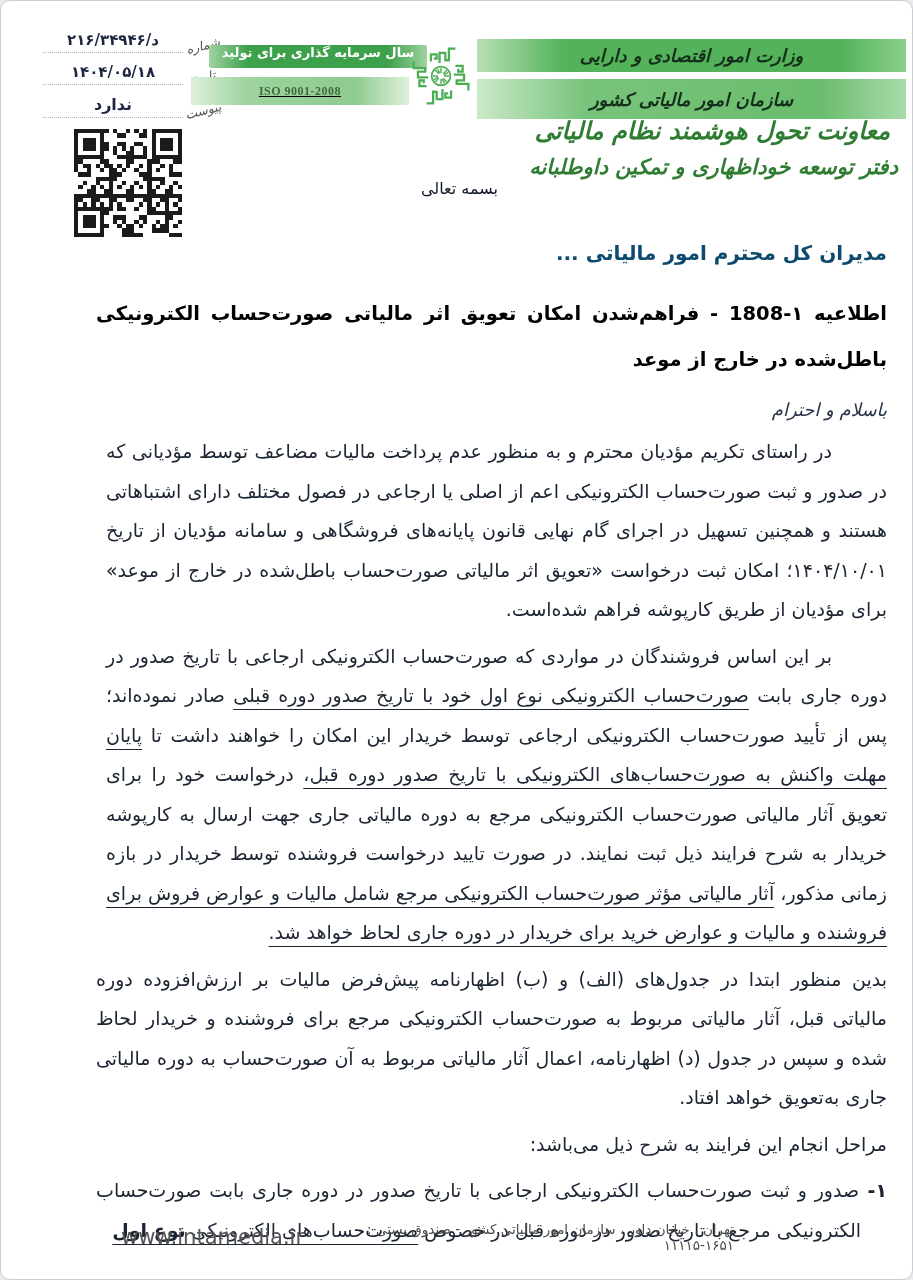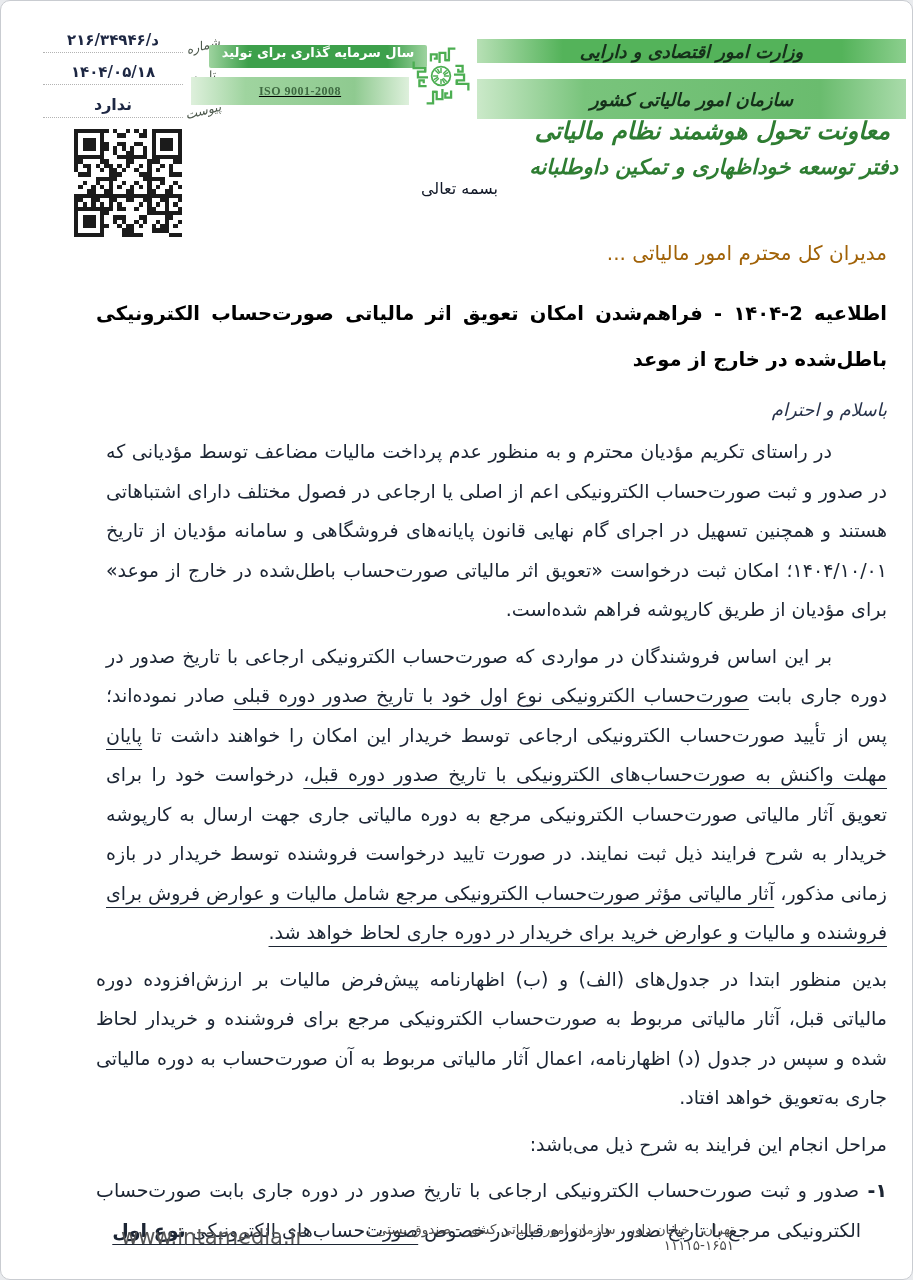--- a/index.html
+++ b/index.html
@@ -18,39 +18,39 @@
   .slogan-band{position:absolute;left:208px;top:44px;width:218px;height:23px;
                background:linear-gradient(90deg,#9ed39f,#3da04b 18%,#3da04b 82%,#9ed39f);
                display:flex;justify-content:center;border-radius:2px;}
   .slogan-text{color:#fff;font-weight:bold;font-size:13px;direction:rtl;white-space:nowrap;}
   .iso-band{position:absolute;left:190px;top:76px;width:218px;height:28px;
             background:linear-gradient(90deg,#def0dc,#9fd49f 25%,#8fca90 75%,#def0dc);
             display:flex;align-items:center;justify-content:center;text-decoration:underline;}
   .iso-text{color:#3f6b42;font-weight:bold;font-size:12px;letter-spacing:.5px;
             font-family:"Liberation Serif",serif;}
   .band{position:absolute;right:6px;display:flex;align-items:center;justify-content:center;}
-  .band1{left:476px;top:38px;height:24px;
+  .band1{left:476px;top:38px;height:33px;
          background:linear-gradient(90deg,#b7e0b5,#54b35a 20%,#54b35a 85%,#8ccf8e);text-align:center;}
   .band2{left:476px;top:78px;height:40px;
          background:linear-gradient(90deg,#cbe9c9,#79c47c 25%,#6abc6e 80%,#a9dbaa);}
   .band-text{direction:rtl;font-style:italic;font-weight:bold;font-size:18px;color:#15301a;
              white-space:nowrap;}
   
   .deputy{position:absolute;right:22px;top:116px;direction:rtl;font-style:italic;
           font-weight:bold;font-size:24px;color:#2e7d32;white-space:nowrap;}
   .office{position:absolute;right:14px;top:154px;direction:rtl;font-style:italic;
           font-weight:bold;font-size:21px;color:#2e7d32;white-space:nowrap;}
   .besmele{position:absolute;left:420px;top:178px;direction:rtl;font-weight:normal;
            font-size:16px;color:#101726;}
   
   .logo{position:absolute;left:404px;top:36px;width:72px;height:78px;}
   .qr{position:absolute;left:73px;top:128px;width:108px;height:108px;}
   
   .content{position:absolute;right:25px;left:95px;top:240px;direction:rtl;color:#1c2533;}
-  .recipient{font-weight:normal;font-size:20px;color:#a16207;margin:0 0 26px;}
+  .recipient{font-weight:bold;font-size:20px;color:#0c4a6e;margin:0 0 26px;}
   .subject{font-weight:bold;font-size:19.5px;line-height:46px;color:#000;margin:0 0 16px;
            text-align:justify;}
   .greeting{font-style:italic;font-size:18px;color:#27324a;margin:0 0 12px;}
   .para{font-size:19px;line-height:39.5px;text-align:justify;margin:0 0 7px;}
   .para.indent{text-indent:55px;margin-left:10px;}
   .para.item{padding-right:26px;text-indent:-26px;margin-top:4px;}
   .u{text-decoration:underline;text-underline-offset:7px;text-decoration-thickness:1px;}
   .b{font-weight:bold;}
   
   .footer{position:absolute;left:120px;right:178px;bottom:26px;display:flex;
@@ -455,21 +455,21 @@
         <rect x="15" y="24" width="1" height="1"></rect>
         <rect x="22" y="24" width="1" height="1"></rect>
         <rect x="23" y="24" width="1" height="1"></rect>
         <rect x="24" y="24" width="1" height="1"></rect>
       </svg></div>
 
   <div class="besmele">بسمه تعالی</div>
 
   <div class="content">
     <p class="recipient">مدیران کل محترم امور مالیاتی ...</p>
-    <p class="subject">اطلاعیه 2-۱۴۰۴ - فراهم‌شدن امکان تعویق اثر مالیاتی صورت‌حساب الکترونیکی باطل‌شده در خارج از موعد</p>
+    <p class="subject">اطلاعیه ۱-1808 - فراهم‌شدن امکان تعویق اثر مالیاتی صورت‌حساب الکترونیکی باطل‌شده در خارج از موعد</p>
     <p class="greeting">باسلام و احترام</p>
     <div>
         <p class="para indent"><span>در راستای تکریم مؤدیان محترم و به منظور عدم پرداخت مالیات مضاعف توسط مؤدیانی که در صدور و ثبت صورت‌حساب الکترونیکی اعم از اصلی یا ارجاعی در فصول مختلف دارای اشتباهاتی هستند و همچنین تسهیل در اجرای گام نهایی قانون پایانه‌های فروشگاهی و سامانه مؤدیان از تاریخ ۱۴۰۴/۱۰/۰۱؛ امکان ثبت درخواست «تعویق اثر مالیاتی صورت‌حساب باطل‌شده در خارج از موعد» برای مؤدیان از طریق کارپوشه فراهم شده‌است.</span></p>
         <p class="para indent"><span>بر این اساس فروشندگان در مواردی که صورت‌حساب الکترونیکی ارجاعی با تاریخ صدور در دوره جاری بابت </span><span class="u">صورت‌حساب الکترونیکی نوع اول خود با تاریخ صدور دوره قبلی</span><span> صادر نموده‌اند؛ پس از تأیید صورت‌حساب الکترونیکی ارجاعی توسط خریدار این امکان را خواهند داشت تا </span><span class="u">پایان مهلت واکنش به صورت‌حساب‌های الکترونیکی با تاریخ صدور دوره قبل،</span><span> درخواست خود را برای تعویق آثار مالیاتی صورت‌حساب الکترونیکی مرجع به دوره مالیاتی جاری جهت ارسال به کارپوشه خریدار به شرح فرایند ذیل ثبت نمایند. در صورت تایید درخواست فروشنده توسط خریدار در بازه زمانی مذکور، </span><span class="u">آثار مالیاتی مؤثر صورت‌حساب الکترونیکی مرجع شامل مالیات و عوارض فروش برای فروشنده و مالیات و عوارض خرید برای خریدار در دوره جاری لحاظ خواهد شد.</span></p>
         <p class="para"><span>بدین منظور ابتدا در جدول‌های (الف) و (ب) اظهارنامه پیش‌فرض مالیات بر ارزش‌افزوده دوره مالیاتی قبل، آثار مالیاتی مربوط به صورت‌حساب الکترونیکی مرجع برای فروشنده و خریدار لحاظ شده و سپس در جدول (د) اظهارنامه، اعمال آثار مالیاتی مربوط به آن صورت‌حساب به دوره مالیاتی جاری به‌تعویق خواهد افتاد.</span></p>
         <p class="para"><span>مراحل انجام این فرایند به شرح ذیل می‌باشد:</span></p>
         <p class="para item"><span class="b">۱- </span><span>صدور و ثبت صورت‌حساب الکترونیکی ارجاعی با تاریخ صدور در دوره جاری بابت صورت‌حساب الکترونیکی مرجع با تاریخ صدور در دوره قبل در خصوص </span><span class="u">صورت‌حساب‌های الکترونیکی </span><span class="u b">نوع اول</span></p>
       </div>
   </div>
 

